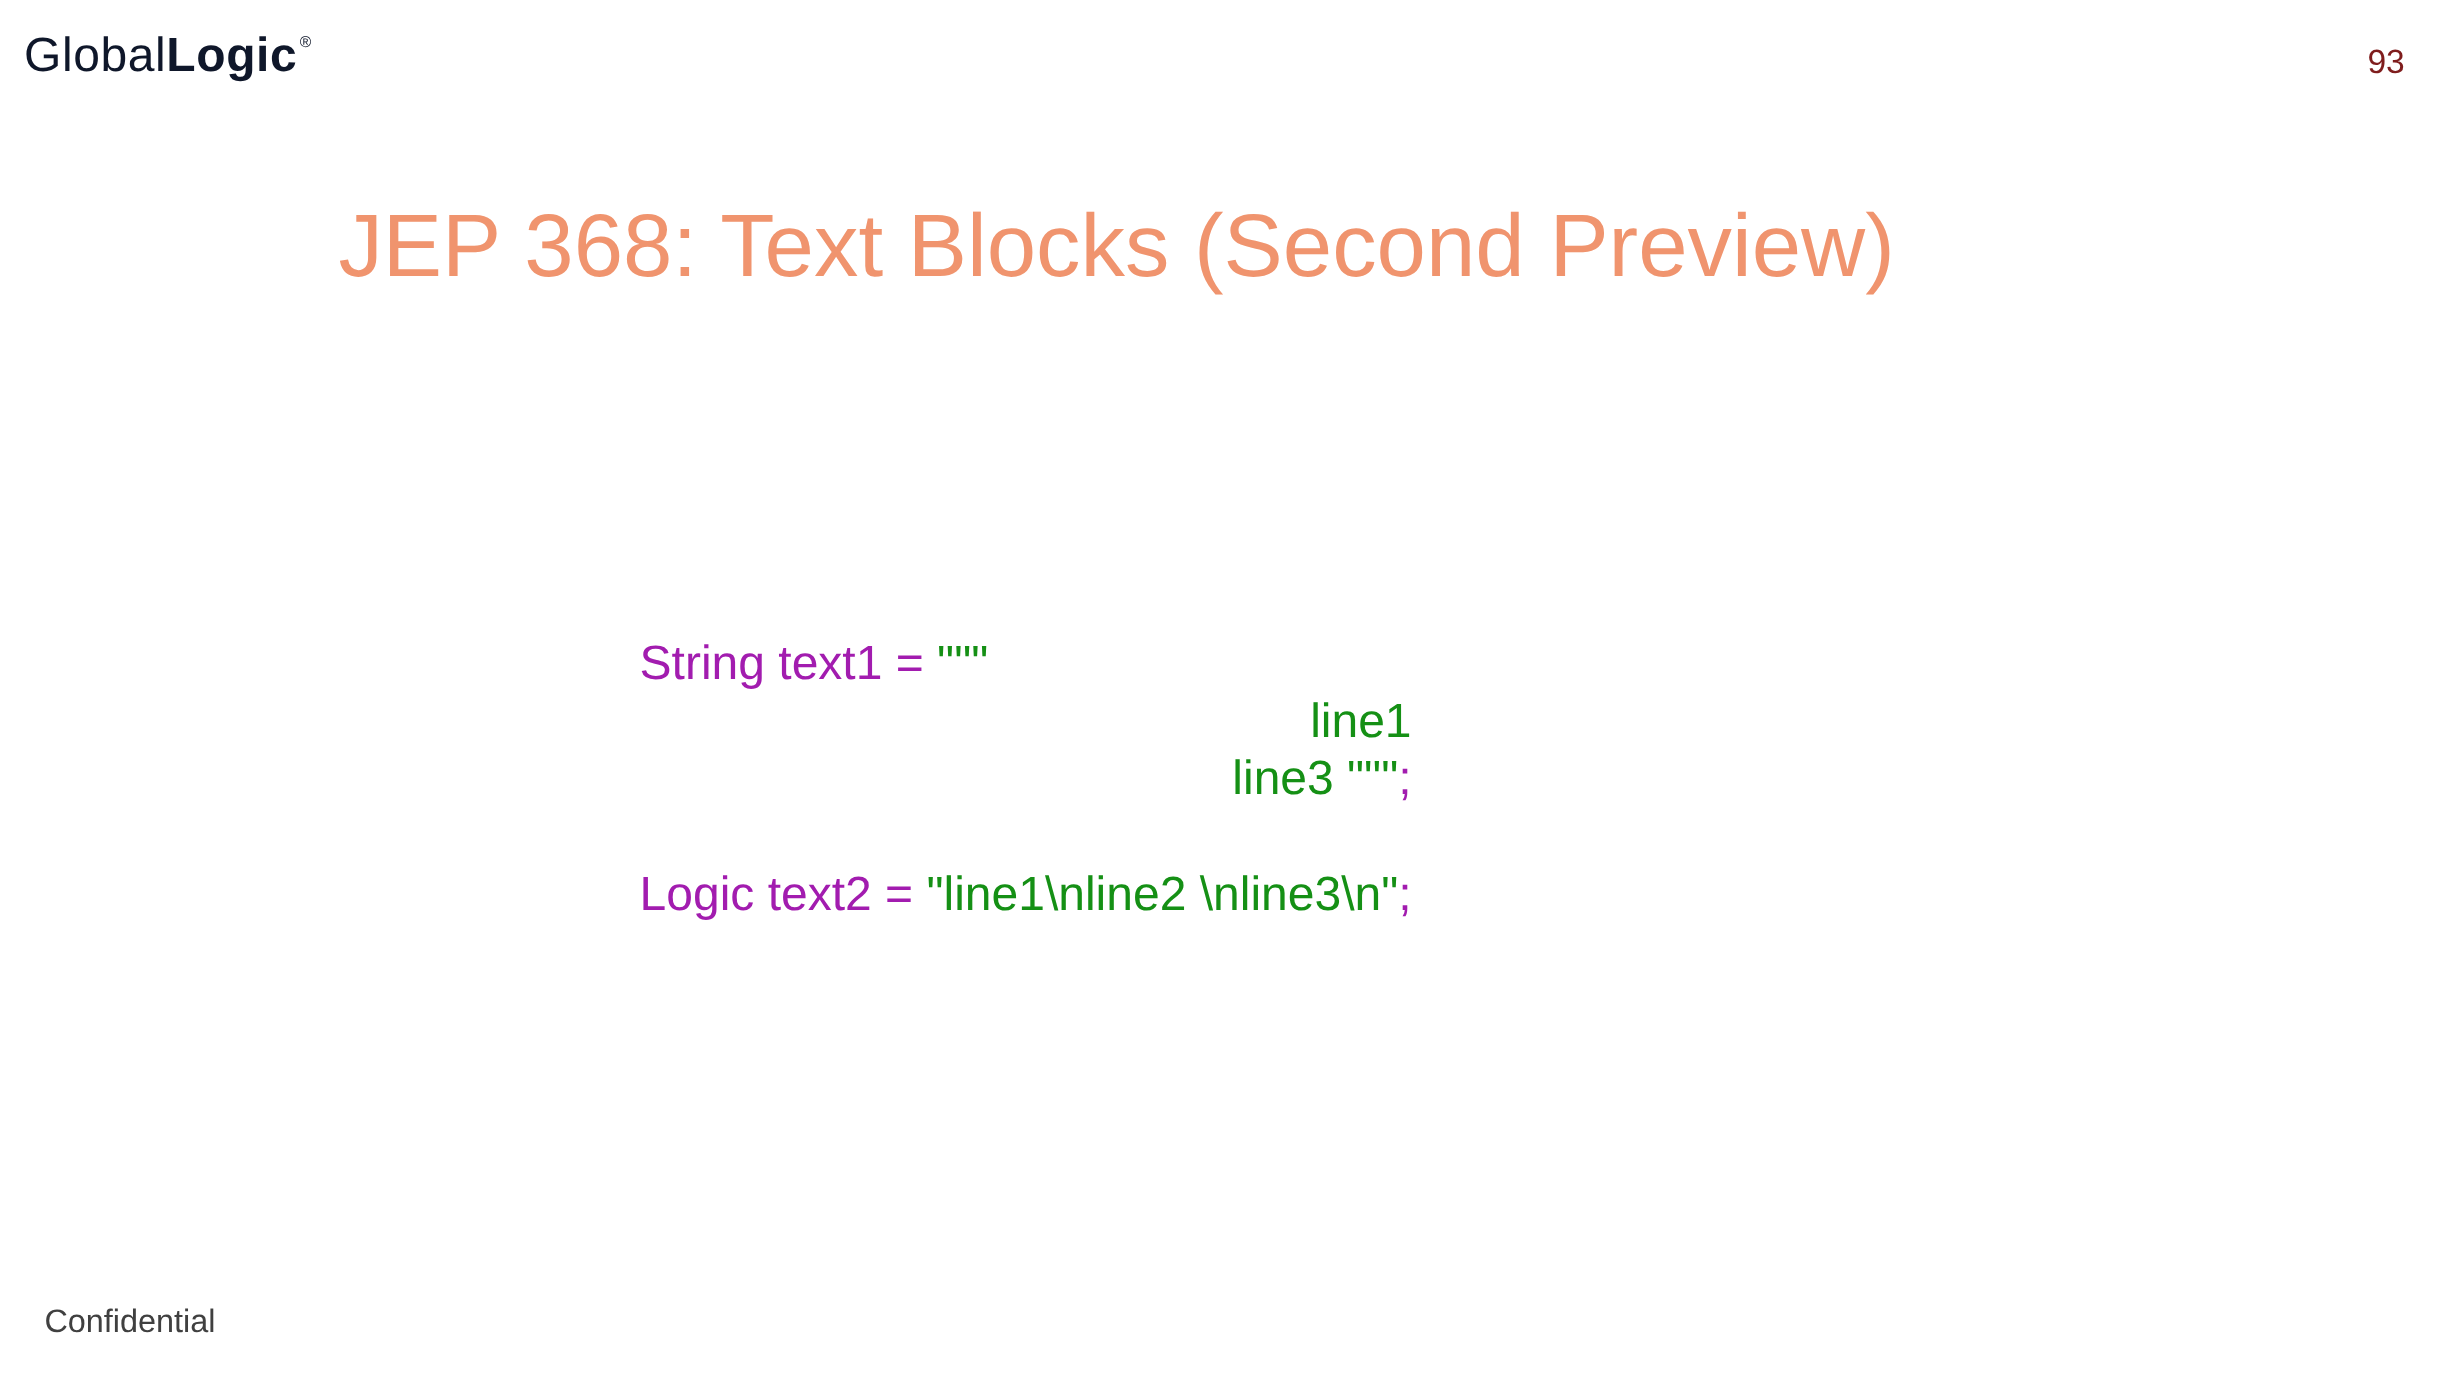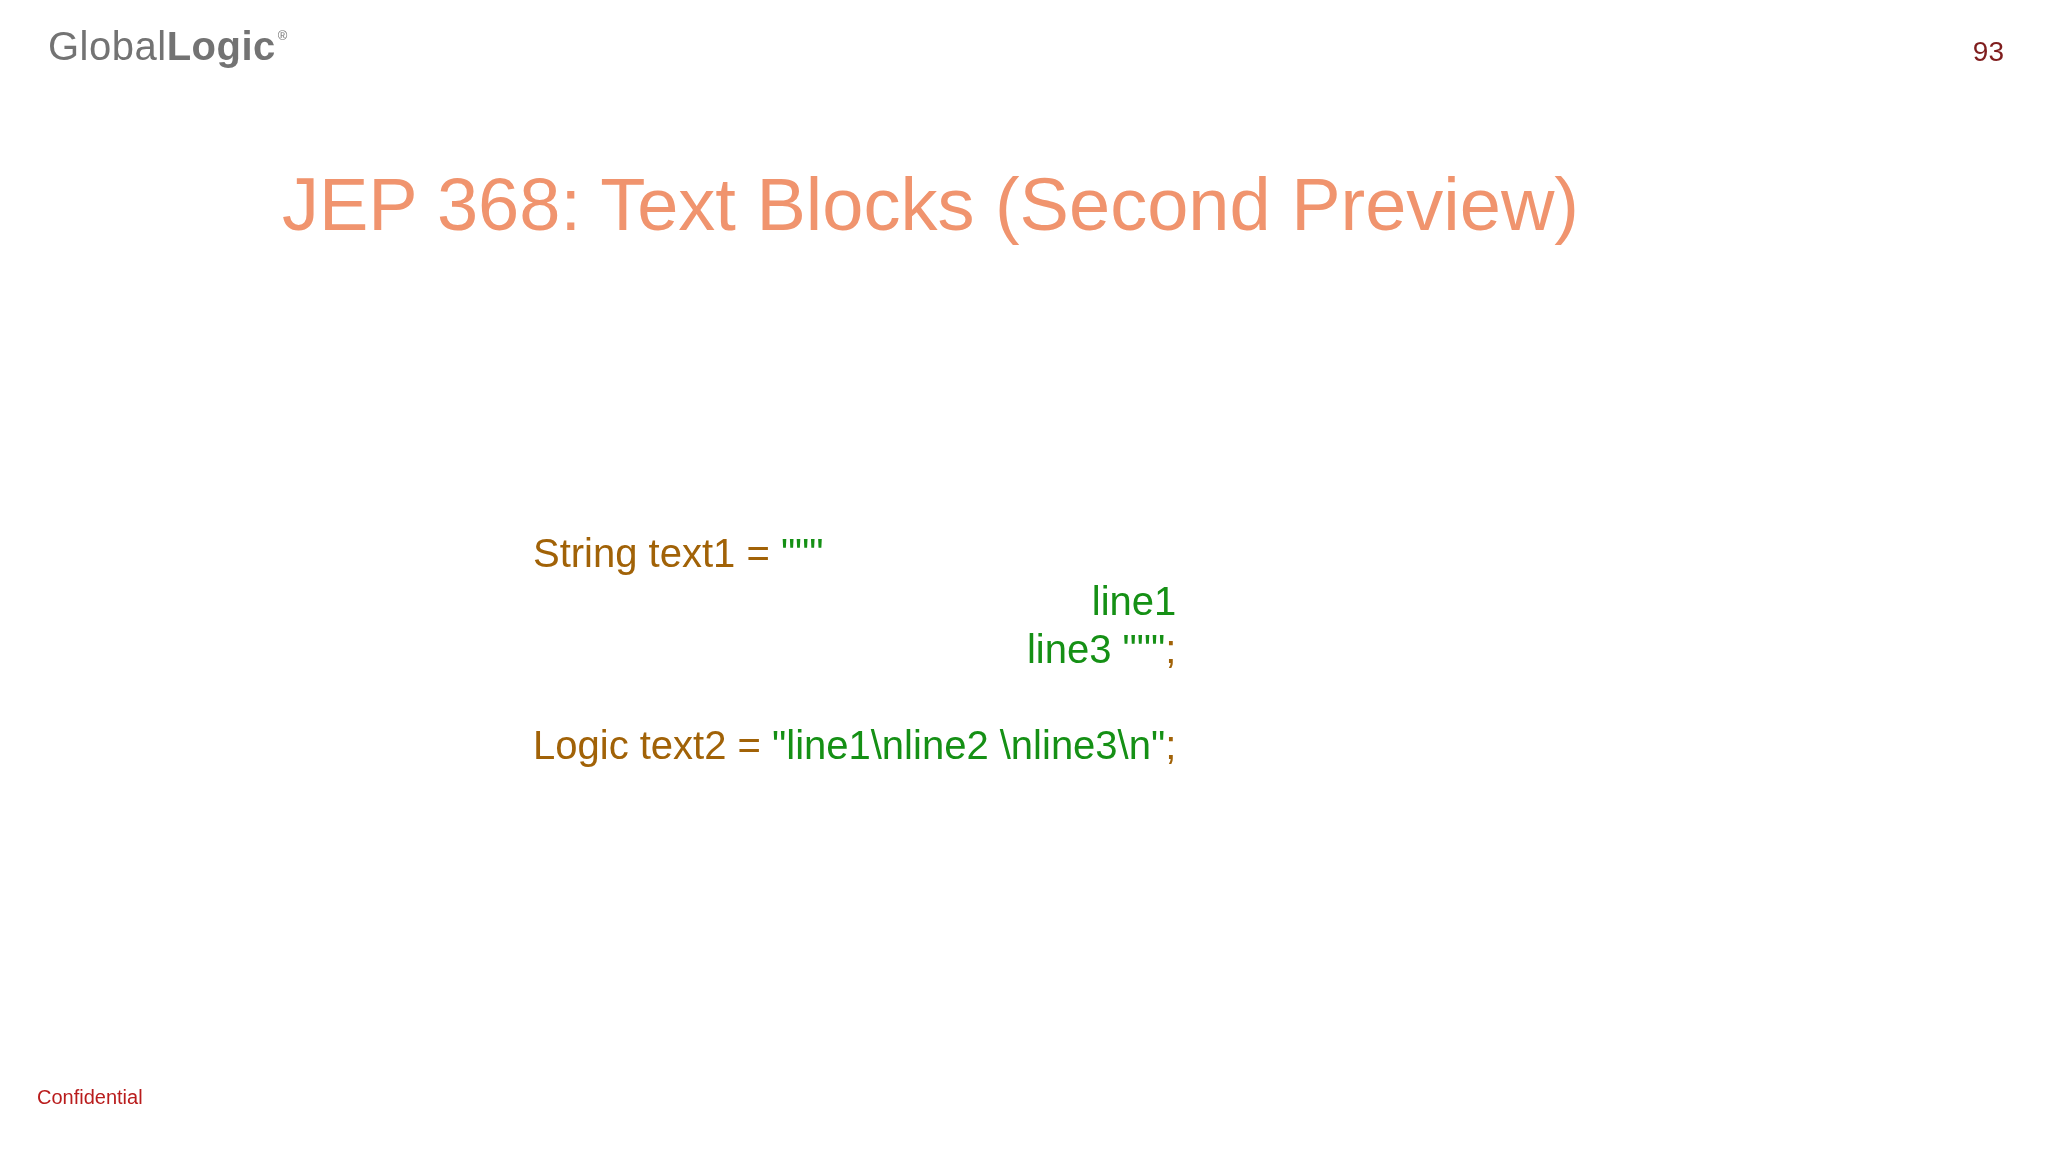--- a/index.html
+++ b/index.html
@@ -9,24 +9,24 @@
     height: 1152px;
     background: #ffffff;
     font-family: "Liberation Sans", sans-serif;
     overflow: hidden;
     color: #1c1c1c;
   }
 
   
   .logo {
     position: absolute;
-    left: 48px;
+    left: 20px;
     top: 24px;
     font-size: 40px;
-    color: #737373;
+    color: #0f172a;
     letter-spacing: 0.5px;
     white-space: nowrap;
   }
   .logo-global { font-weight: 400; }
   .logo-logic  { font-weight: 700; }
   .logo-reg {
     font-size: 13px;
     position: relative;
     top: -20px;
     margin-left: 2px;
@@ -57,31 +57,31 @@
     position: absolute;
     left: 533px;
     top: 529px;
     font-size: 40px;
     line-height: 48px;
     color: #1c1c1c;
     white-space: nowrap;
   }
   .code-line { height: 48px; }
   .code-line.indent { margin-left: 224px; text-align: right; }
-  .c-black { color: #a16207; }
+  .c-black { color: #a21caf; }
   .c-green { color: #159015; }
   .code-blank { height: 48px; }
 
   
   .confidential {
     position: absolute;
     left: 37px;
     top: 1086px;
-    font-size: 20px;
-    color: #b91c1c;
+    font-size: 27px;
+    color: #404040;
   }
 </style>
 </head>
 <body>
 
 <div class="slide">
 
   <div class="logo">
     <span class="logo-global">Global</span><span class="logo-logic">Logic</span><span class="logo-reg">®</span>
   </div>

